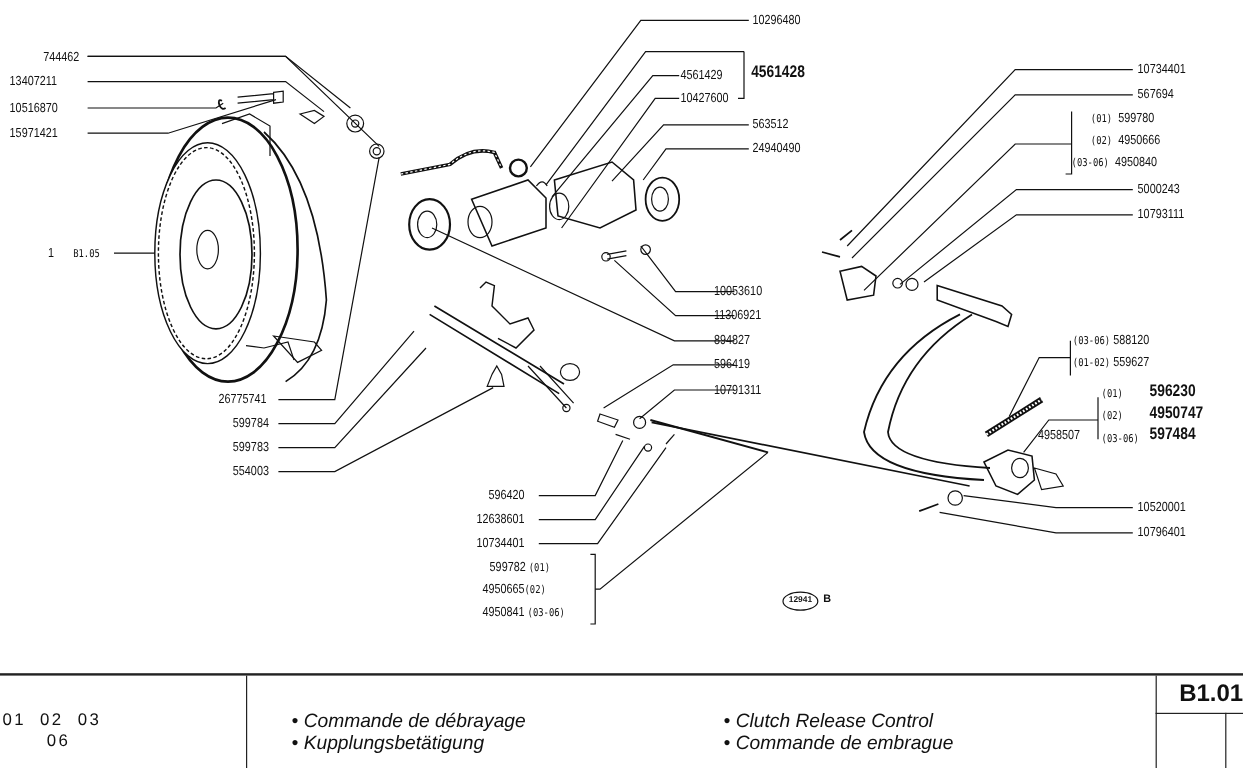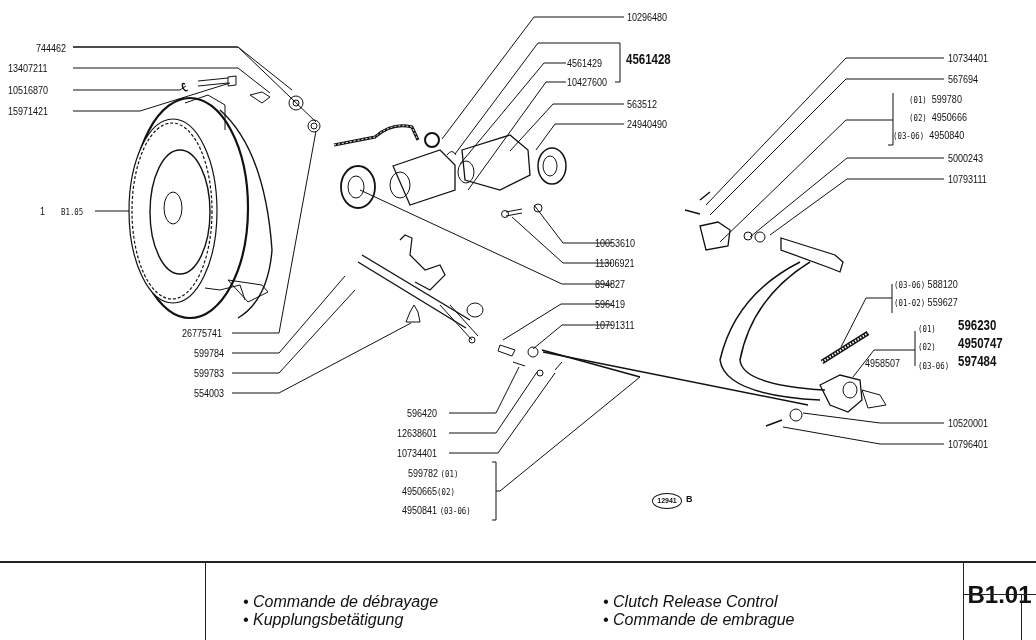--- a/index.html
+++ b/index.html
@@ -11,21 +11,21 @@
   #footer{position:absolute;left:0;top:561px;width:1036px;height:79px;border-top:2px solid #222;}
   .col{position:absolute;top:0;bottom:0;}
   #model-col{left:0;width:205px;border-right:1.5px solid #222;}
   #title-col{left:205px;width:758px;border-right:1.5px solid #222;}
   #code-col{left:963px;width:73px;}
   #model-number{position:absolute;left:0;width:205px;top:2px;text-align:center;font-weight:bold;font-size:20px;}
   #variants{position:absolute;left:2px;top:28px;font-size:14px;letter-spacing:2px;}
   #variants div{height:18px;}
   #main-title{position:absolute;left:0;width:758px;top:5px;text-align:center;font-weight:bold;font-size:17px;letter-spacing:6px;}
   .sub{position:absolute;font-style:italic;font-size:16px;}
-  #page-code{position:absolute;left:0;width:73px;top:18px;text-align:center;font-weight:bold;font-size:24px;}
+  #page-code{position:absolute;left:0;width:73px;top:4px;text-align:right;font-weight:bold;font-size:20px;}
   #code-sep{position:absolute;left:0;right:0;top:31px;border-top:1.5px solid #222;}
   #code-vsep{position:absolute;left:58px;top:31px;bottom:0;border-left:1.5px solid #222;}
   #drawing-ref{position:absolute;left:652px;top:493px;width:28px;height:14px;border:1.3px solid #111;border-radius:50%;font-size:7px;font-weight:bold;text-align:center;line-height:14px;}
   #drawing-ref-letter{position:absolute;left:686px;top:494px;font-size:9px;font-weight:bold;}
 </style>
 </head>
 <body>
 
 <div id="diagram">
   <svg width="1036" height="545" viewBox="0 0 1036 545" style="position:absolute;left:0;top:0">
@@ -206,20 +206,24 @@
 
   <div class="lbl" style="left:948px;top:417px">10520001</div>
   <div class="lbl" style="left:948px;top:438px">10796401</div>
 
   <div id="drawing-ref">12941</div>
   <div id="drawing-ref-letter">B</div>
 </div>
 
 <div id="footer">
   <div class="col" id="model-col">
+    <div id="variants">
+      <div style="white-space:pre">01  02  03</div>
+      <div style="padding-left:37px">06</div>
+    </div>
   </div>
   <div class="col" id="title-col">
     <div class="sub" style="left:38px;top:30px">• Commande de débrayage</div>
     <div class="sub" style="left:38px;top:48px">• Kupplungsbetätigung</div>
     <div class="sub" style="left:398px;top:30px">• Clutch Release Control</div>
     <div class="sub" style="left:398px;top:48px">• Commande de embrague</div>
   </div>
   <div class="col" id="code-col">
     <div id="page-code">B1.01</div>
     <div id="code-sep"></div>

